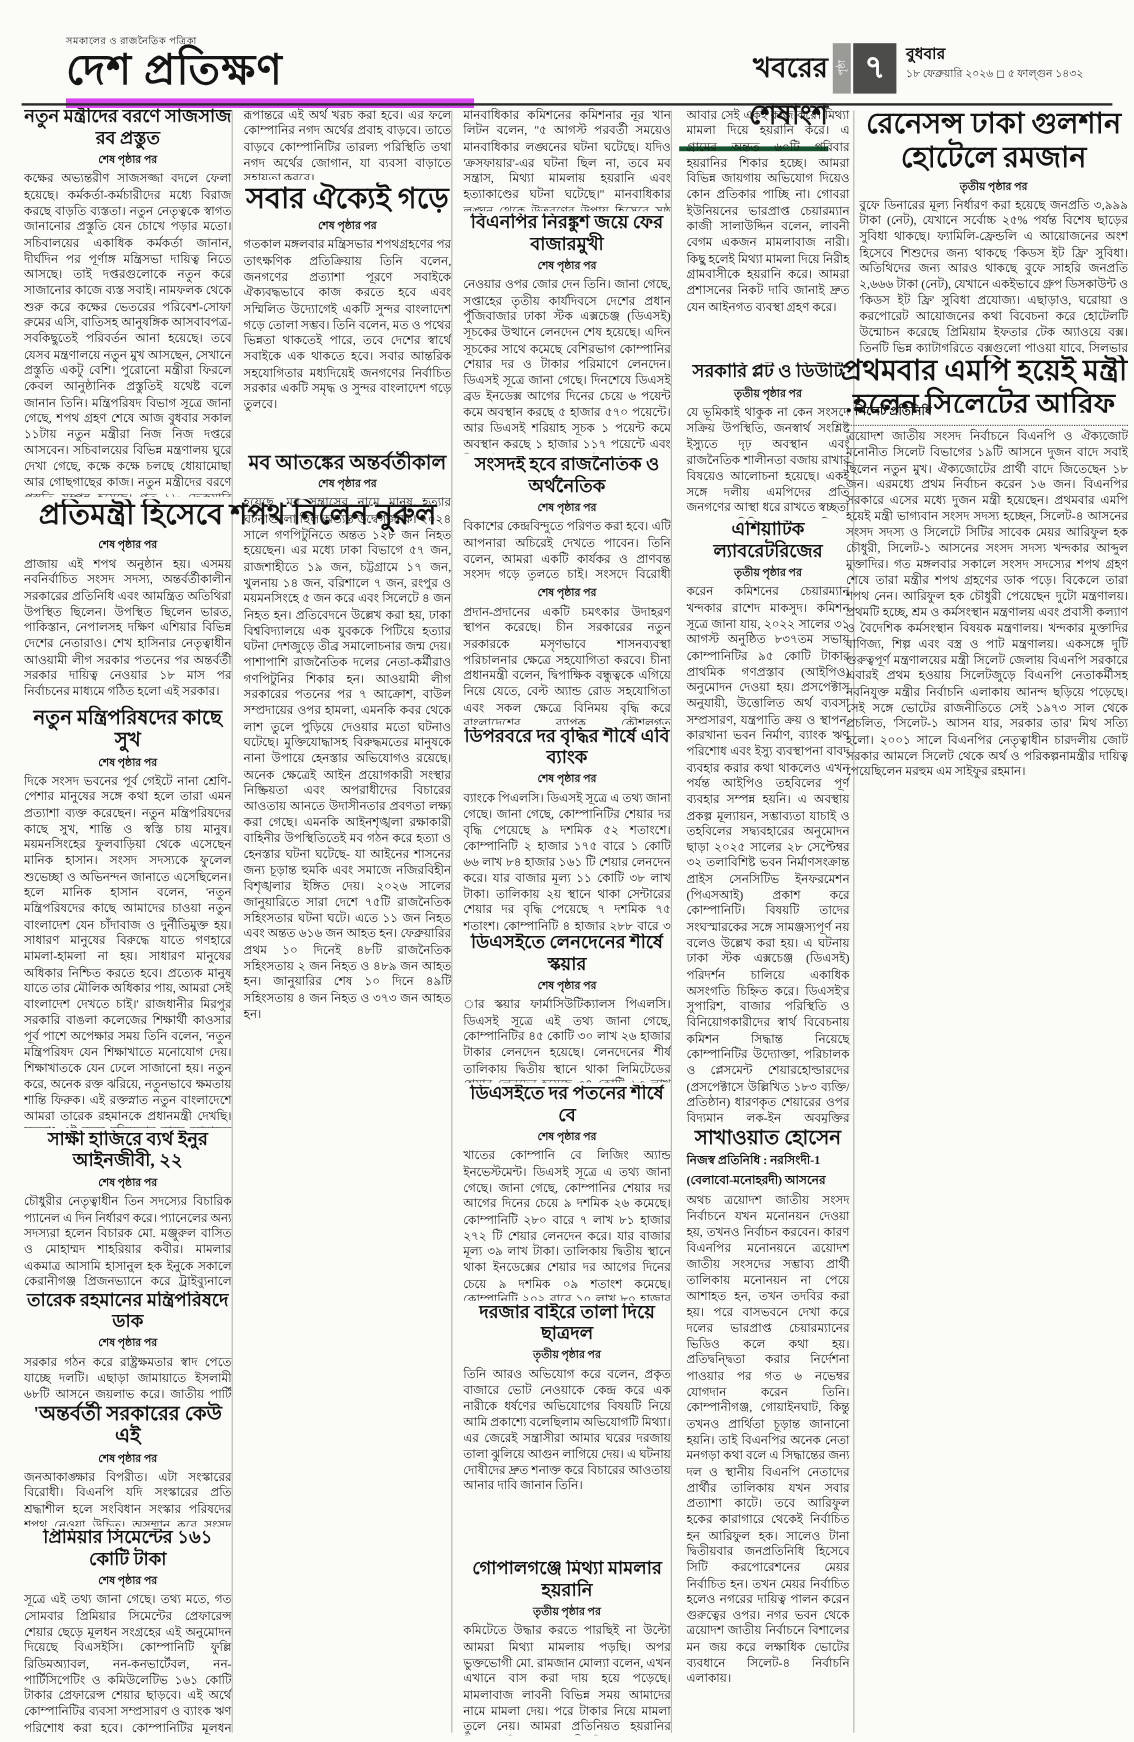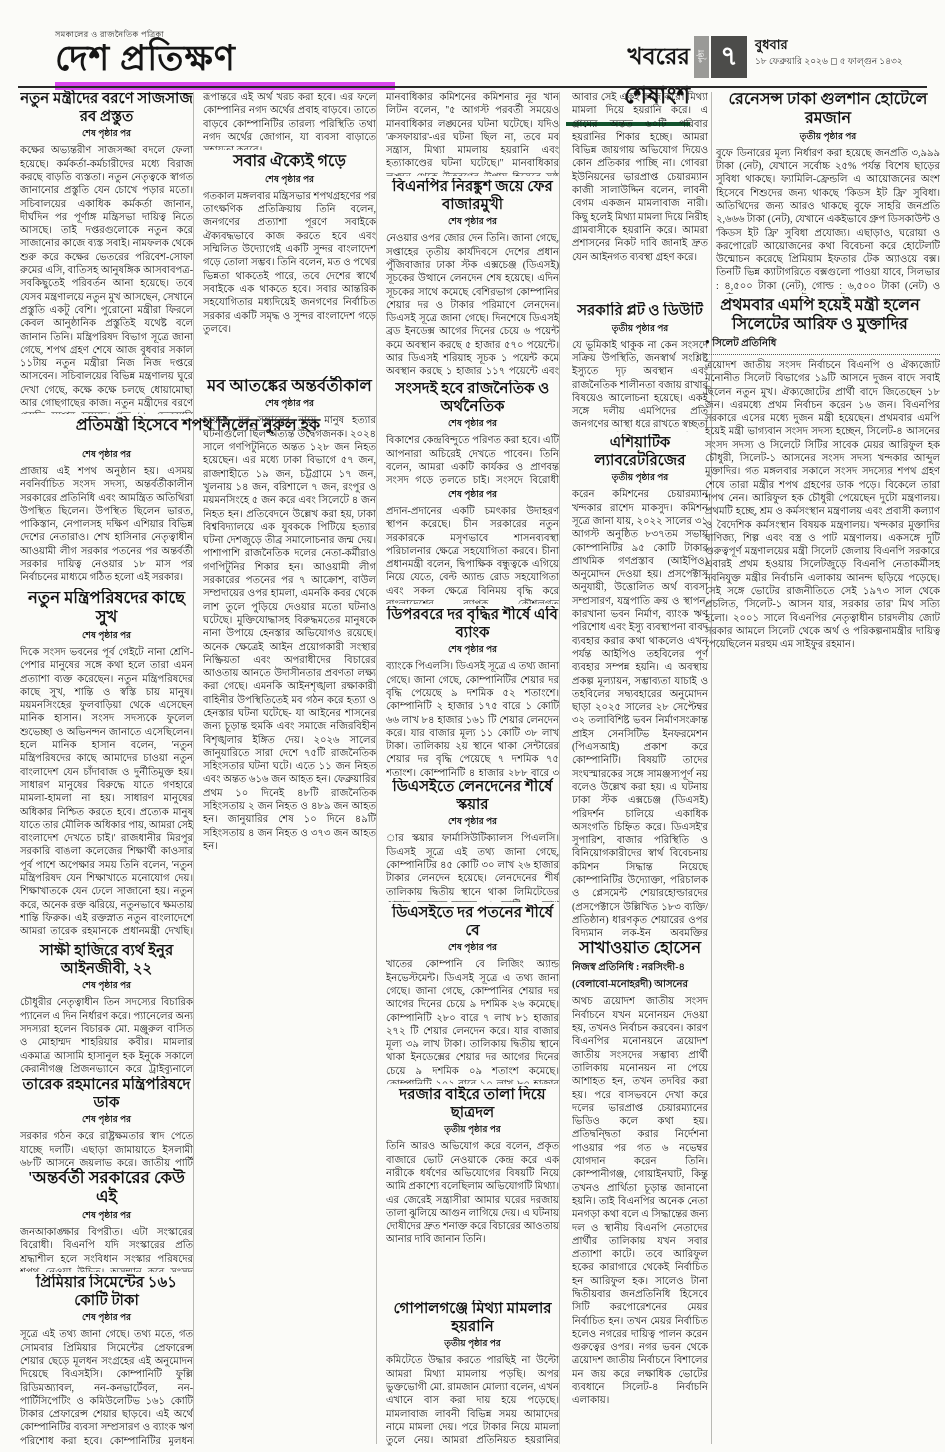--- a/index.html
+++ b/index.html
@@ -19,21 +19,21 @@
         color:#fff;font-size:27px;font-weight:bold;display:flex;align-items:center;justify-content:center;}
   #date-block{position:absolute;left:755px;top:38px;width:185px;}
   #date-block .day{font-size:13px;font-weight:bold;line-height:1.1;}
   #date-block .date{font-size:9px;color:#333;margin-top:2px;}
   #header-rule{position:absolute;left:18px;top:86px;width:909px;height:0;border-top:2px solid #2a2a2a;}
   
   .vrule{position:absolute;top:92px;height:1352px;width:0;border-left:1px solid #b9b9b4;}
   
   .art{position:absolute;overflow:hidden;}
   .art h2{margin:0 0 1px 0;font-size:15px;line-height:1.18;font-weight:bold;text-align:center;}
-  .art h2.h-lg{font-size:16px;}
+  .art h2.h-lg{font-size:24px;}
   .art h2.h-md{font-size:16.5px;}
   .sub{font-size:9px;font-weight:bold;text-align:center;margin:1px 0 2px 0;}
   .byline{font-size:10px;font-weight:bold;margin:2px 0 1px 0;}
   .byline .dot{font-size:8px;vertical-align:2px;}
   .dotted{border-top:1px dotted #555;margin:2px 0 3px 0;height:0;}
   .body{font-size:10px;line-height:1.33;text-align:justify;word-break:break-word;}
 </style>
 </head>
 <body>
 
@@ -179,21 +179,21 @@
   </div>
 
   <div class="art" style="left:572px;top:434px;width:136px;height:502px">
     <h2>এশিয়াটিক ল্যাবরেটরিজের</h2>
     <div class="sub">তৃতীয় পৃষ্ঠার পর</div>
     <div class="body">করেন কমিশনের চেয়ারম্যান খন্দকার রাশেদ মাকসুদ। কমিশন সূত্রে জানা যায়, ২০২২ সালের ৩১ আগস্ট অনুষ্ঠিত ৮৩৭তম সভায় কোম্পানিটির ৯৫ কোটি টাকার প্রাথমিক গণপ্রস্তাব (আইপিও) অনুমোদন দেওয়া হয়। প্রসপেক্টাস অনুযায়ী, উত্তোলিত অর্থ ব্যবসা সম্প্রসারণ, যন্ত্রপাতি ক্রয় ও স্থাপন, কারখানা ভবন নির্মাণ, ব্যাংক ঋণ পরিশোধ এবং ইস্যু ব্যবস্থাপনা বাবদ ব্যবহার করার কথা থাকলেও এখন পর্যন্ত আইপিও তহবিলের পূর্ণ ব্যবহার সম্পন্ন হয়নি। এ অবস্থায় প্রকল্প মূল্যায়ন, সম্ভাব্যতা যাচাই ও তহবিলের সদ্ব্যবহারের অনুমোদন ছাড়া ২০২৫ সালের ২৮ সেপ্টেম্বর ৩২ তলাবিশিষ্ট ভবন নির্মাণসংক্রান্ত প্রাইস সেনসিটিভ ইনফরমেশন (পিএসআই) প্রকাশ করে কোম্পানিটি। বিষয়টি তাদের সংঘস্মারকের সঙ্গে সামঞ্জস্যপূর্ণ নয় বলেও উল্লেখ করা হয়। এ ঘটনায় ঢাকা স্টক এক্সচেঞ্জ (ডিএসই) পরিদর্শন চালিয়ে একাধিক অসংগতি চিহ্নিত করে। ডিএসই'র সুপারিশ, বাজার পরিস্থিতি ও বিনিয়োগকারীদের স্বার্থ বিবেচনায় কমিশন সিদ্ধান্ত নিয়েছে কোম্পানিটির উদ্যোক্তা, পরিচালক ও প্লেসমেন্ট শেয়ারহোল্ডারদের (প্রসপেক্টাসে উল্লিখিত ১৮৩ ব্যক্তি/প্রতিষ্ঠান) ধারণকৃত শেয়ারের ওপর বিদ্যমান লক-ইন অবমুক্তির নির্ধারিত সময় থেকে আরও তিন বছর বৃদ্ধি করা হবে। অথবা প্রস্তাবিত ৩২ তলা ভবনের নির্মাণ সমাপ্তি ও বাণিজ্যিক কার্যক্রম শুরু (রাজউক অকুপেন্সি সনদসহ) যেটি পরে সম্পন্ন হবে, ততদিন পর্যন্ত লক-ইন বহাল থাকবে। এদিকে, 'বাংলাদেশ সিকিউরিটিজ অ্যান্ড এক্সচেঞ্জ কমিশন (পুঁজিবাজার সংশ্লিষ্ট তথ্য প্রকাশ ও তথ্যপ্রকাশকারীর সুরক্ষা প্রদান) বিধিমালা, ২০২৬'-এর খসড়া অনুমোদন নিয়েছে কমিশন। খসড়াটি জনমত যাচাইয়ের জন্য জাতীয় দৈনিক পত্রিকা ও ওয়েবসাইটে প্রকাশ করা হবে।</div>
   </div>
 
   <div class="art" style="left:572px;top:938px;width:136px;height:508px">
     <h2 class="h-md">সাখাওয়াত হোসেন</h2>
-    <div class="byline">নিজস্ব প্রতিনিধি : নরসিংদী-৪ (বেলাবো-মনোহরদী) আসনের</div>
+    <div class="byline">নিজস্ব প্রতিনিধি : নরসিংদী-1 (বেলাবো-মনোহরদী) আসনের</div>
     <div class="body">অথচ ত্রয়োদশ জাতীয় সংসদ নির্বাচনে যখন মনোনয়ন দেওয়া হয়, তখনও নির্বাচন করবেন। কারণ বিএনপির মনোনয়নে ত্রয়োদশ জাতীয় সংসদের সম্ভাব্য প্রার্থী তালিকায় মনোনয়ন না পেয়ে আশাহত হন, তখন তদবির করা হয়। পরে বাসভবনে দেখা করে দলের ভারপ্রাপ্ত চেয়ারম্যানের ভিডিও কলে কথা হয়। প্রতিদ্বন্দ্বিতা করার নির্দেশনা পাওয়ার পর গত ৬ নভেম্বর যোগদান করেন তিনি। কোম্পানীগঞ্জ, গোয়াইনঘাট, কিন্তু তখনও প্রার্থিতা চূড়ান্ত জানানো হয়নি। তাই বিএনপির অনেক নেতা মনগড়া কথা বলে এ সিদ্ধান্তের জন্য দল ও স্থানীয় বিএনপি নেতাদের প্রার্থীর তালিকায় যখন সবার প্রত্যাশা কাটে। তবে আরিফুল হকের কারাগারে থেকেই নির্বাচিত হন আরিফুল হক। সালেও টানা দ্বিতীয়বার জনপ্রতিনিধি হিসেবে সিটি করপোরেশনের মেয়র নির্বাচিত হন। তখন মেয়র নির্বাচিত হলেও নগরের দায়িত্ব পালন করেন গুরুত্বের ওপর। নগর ভবন থেকে ত্রয়োদশ জাতীয় নির্বাচনে বিশালের মন জয় করে লক্ষাধিক ভোটের ব্যবধানে সিলেট-৪ নির্বাচনি এলাকায়।</div>
   </div>
 
   <div class="art" style="left:716px;top:90px;width:224px;height:204px">
     <h2 class="h-lg">রেনেসন্স ঢাকা গুলশান হোটেলে রমজান</h2>
     <div class="sub">তৃতীয় পৃষ্ঠার পর</div>
     <div class="body">বুফে ডিনারের মূল্য নির্ধারণ করা হয়েছে জনপ্রতি ৩,৯৯৯ টাকা (নেট), যেখানে সর্বোচ্চ ২৫% পর্যন্ত বিশেষ ছাড়ের সুবিধা থাকছে। ফ্যামিলি-ফ্রেন্ডলি এ আয়োজনের অংশ হিসেবে শিশুদের জন্য থাকছে 'কিডস ইট ফ্রি' সুবিধা। অতিথিদের জন্য আরও থাকছে বুফে সাহরি জনপ্রতি ২,৬৬৬ টাকা (নেট), যেখানে একইভাবে গ্রুপ ডিসকাউন্ট ও 'কিডস ইট ফ্রি' সুবিধা প্রযোজ্য। এছাড়াও, ঘরোয়া ও করপোরেট আয়োজনের কথা বিবেচনা করে হোটেলটি উন্মোচন করেছে প্রিমিয়াম ইফতার টেক অ্যাওয়ে বক্স। তিনটি ভিন্ন ক্যাটাগরিতে বক্সগুলো পাওয়া যাবে, সিলভার : ৪,৫০০ টাকা (নেট), গোল্ড : ৬,৫০০ টাকা (নেট) ও প্লাটিনাম : ৮,৫০০ টাকা (নেট)। বক্সগুলোর ক্ষেত্রেও সর্বোচ্চ ২৫% পর্যন্ত বিশেষ ছাড় প্রযোজ্য, যা বৃহৎ পরিসরের অর্ডারের জন্য একটি আদর্শ সমাধান। পুরো রমজান মাসজুড়ে চলবে আকর্ষণীয় 'ডাইন অ্যান্ড উইন' ক্যাম্পেইন, যেখানে প্রতিদিন থাকছে পুরস্কার জয়ের সুযোগ। অনুষ্ঠানের সমাপ্তি ঘটে এক প্রাণবন্ত মিডিয়া ইন্টারঅ্যাকশন সেশন এবং রমজান স্পেশাল মেনু সমৃদ্ধ লাঞ্চের মাধ্যমে। অতিথিরা বৈচিত্র্যময় খাবারের সমাহার, নান্দনিক পরিবেশন ও প্রতিযোগিতামূলক মূল্যের ভূয়সী প্রশংসা করেন। রমজান ২০২৬-কে কেন্দ্র করে রেনেসন্স ঢাকা গুলশান হোটেল রাজধানীতে প্রিমিয়াম অথচ সাশ্রয়ী রমজান আতিথেয়তার নতুন মানদণ্ড স্থাপনে প্রতিশ্রুতিবদ্ধ, যেখানে একসঙ্গে ইফতার ও মিলনমেলার আনন্দই হয়ে উঠবে উদযাপনের মূল প্রেরণা। সেরা পাঁচতারকা খাবার, সেরা দামে।</div>
   </div>
 
   <div class="art" style="left:700px;top:296px;width:240px;height:48px">

